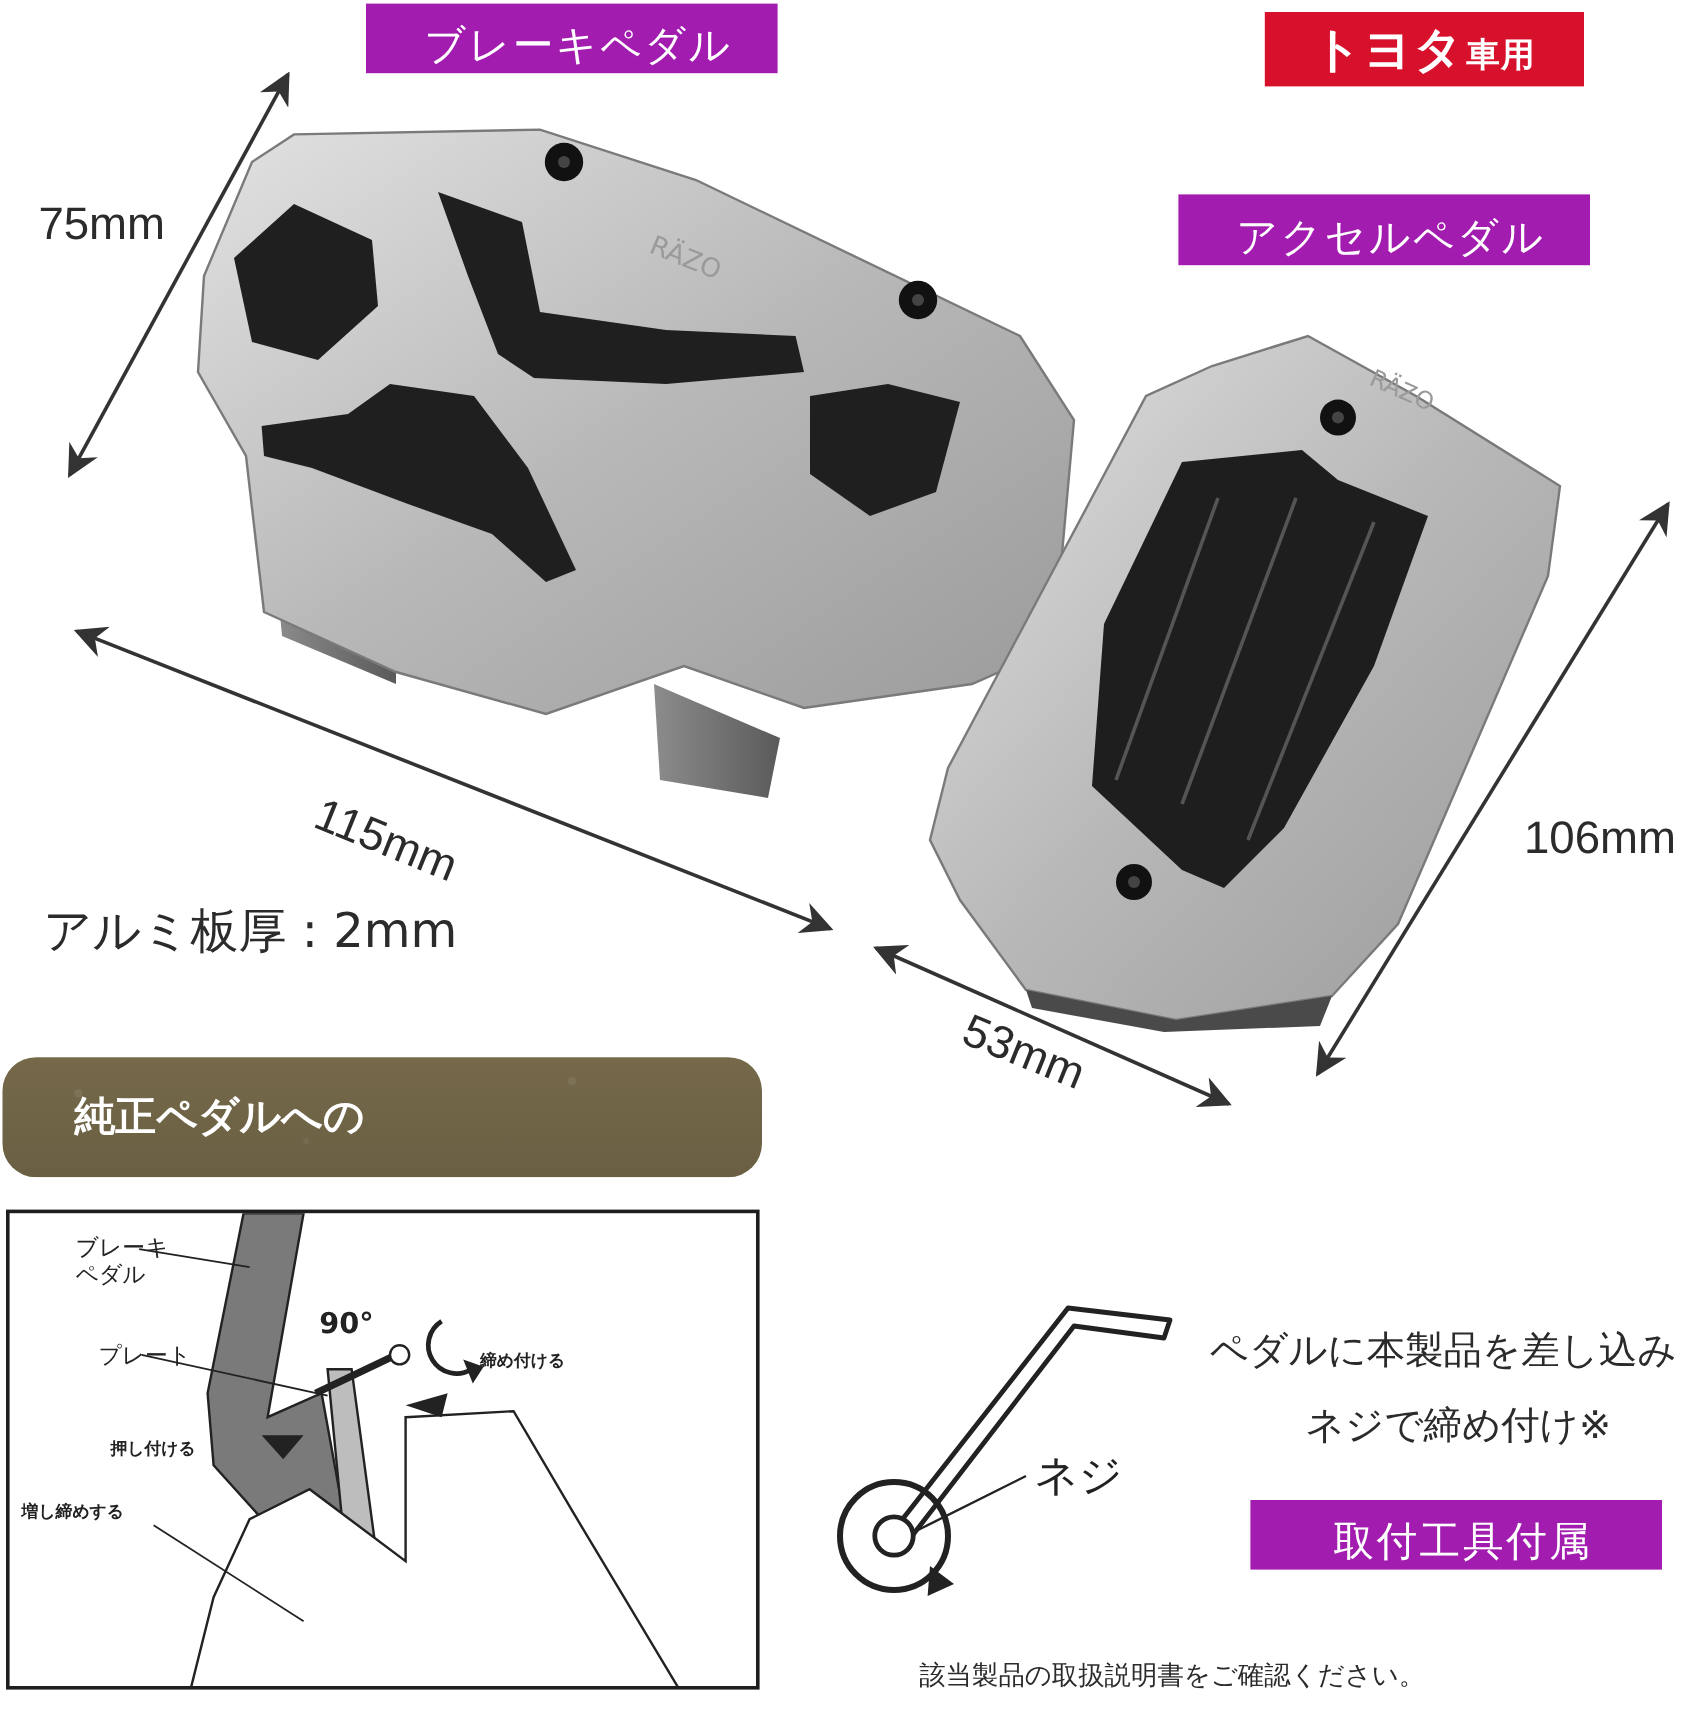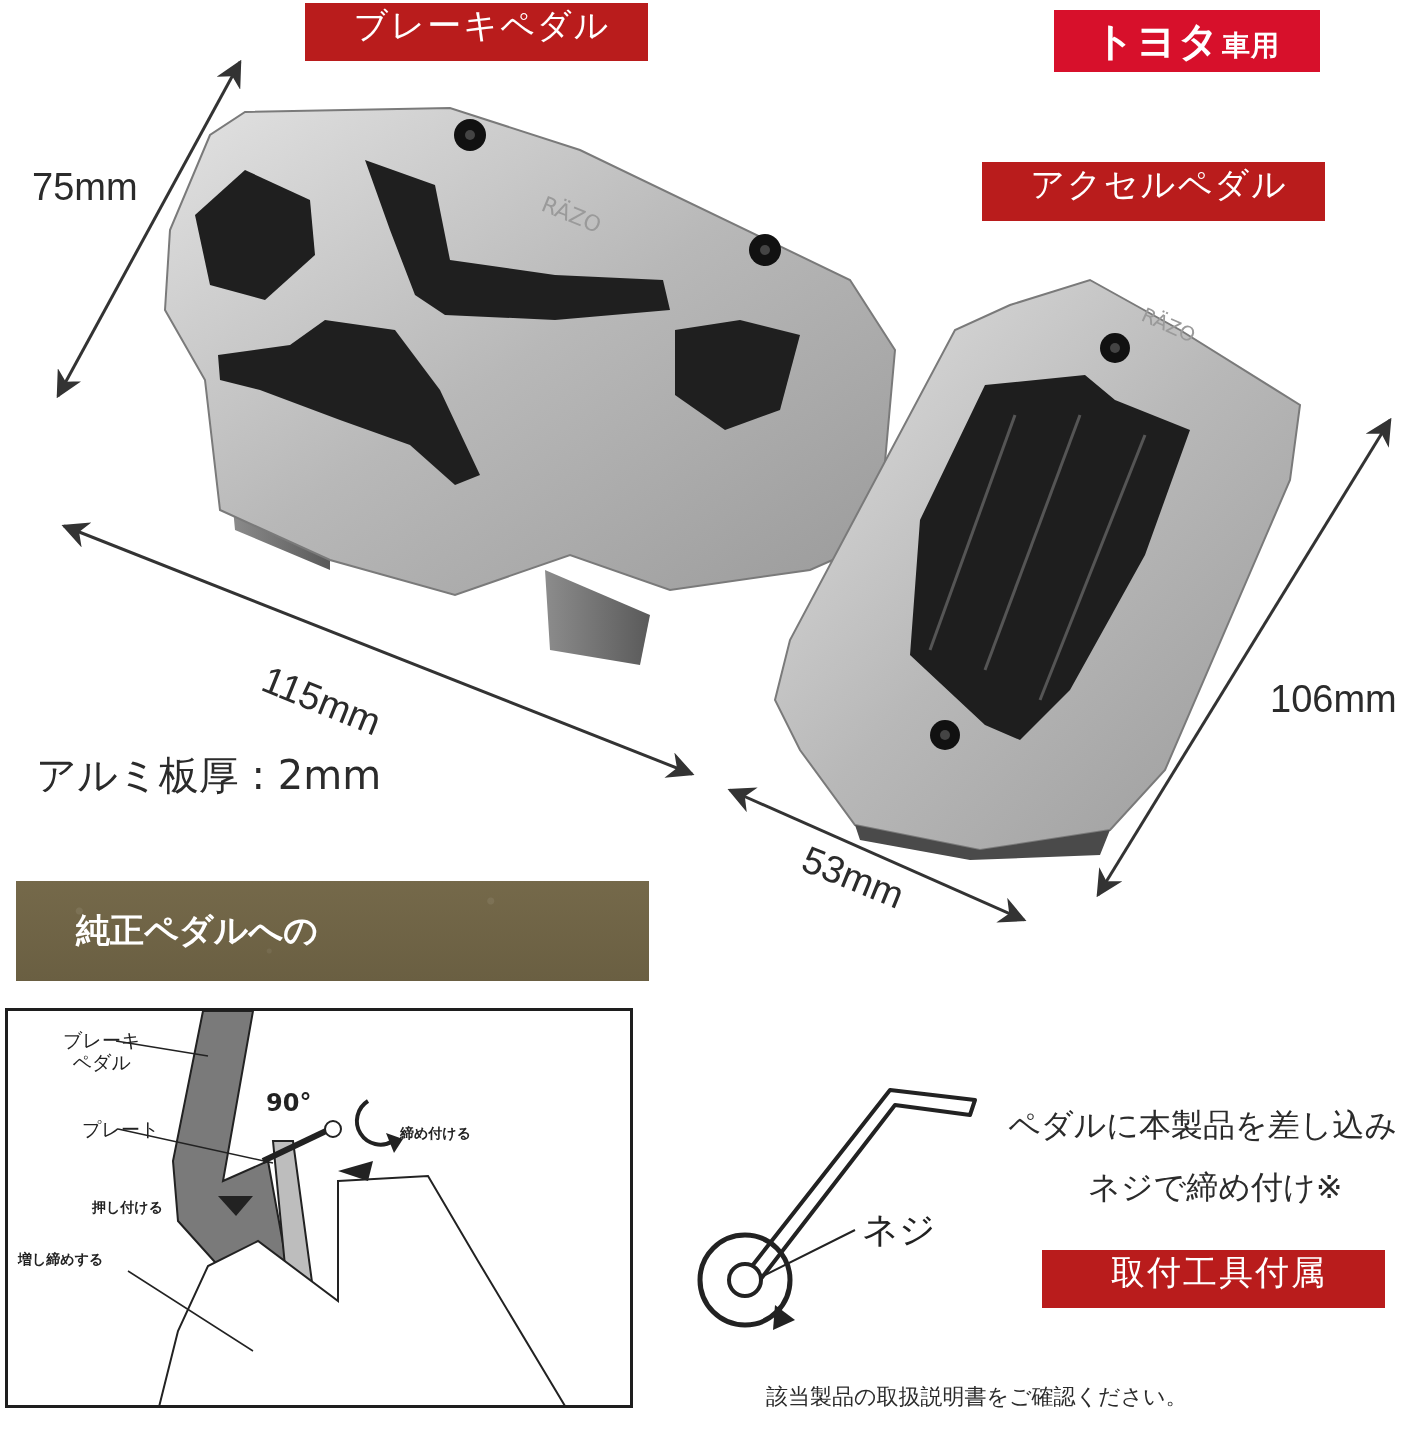--- a/index.html
+++ b/index.html
@@ -1,39 +1,39 @@
 <!DOCTYPE html>
 <html><head>
 <meta charset="utf-8">
 <style>
   * { box-sizing: border-box; margin: 0; padding: 0; }
   html, body { width: 1423px; height: 1440px; background: #ffffff; overflow: hidden; }
   body { position: relative; font-family: "DejaVu Sans", "Liberation Sans", sans-serif; color: #2b2b2b; }
   .label-box {
-    position: absolute; background: #b91c1c; color: #ffffff;
-    display: flex; align-items: flex-start; justify-content: center;
+    position: absolute; background: #a21caf; color: #ffffff;
+    display: flex; align-items: flex-end; justify-content: center;
     font-size: 34px; letter-spacing: 2px; padding-left: 11px;
   }
   .toyota-box {
     position: absolute; background: #d7102b; color: #ffffff;
     display: flex; align-items: center; justify-content: center;
     font-weight: bold; font-size: 40px; letter-spacing: 1px;
   }
   .toyota-box .small { font-size: 28px; margin-left: 2px; margin-top: 10px; }
   .dim { position: absolute; font-family: "Liberation Sans", sans-serif; font-size: 38px; color: #2b2b2b; white-space: nowrap; }
   .thickness { position: absolute; font-size: 40px; color: #2b2b2b; white-space: nowrap; }
   .banner {
-    position: absolute; left: 16px; top: 881px; width: 633px; height: 100px;
+    position: absolute; left: 2px; top: 881px; width: 633px; height: 100px;
     background: #6f6446;
     background-image:
       radial-gradient(circle at 10% 30%, rgba(255,255,255,0.08) 0 3px, transparent 4px),
       radial-gradient(circle at 40% 70%, rgba(255,255,255,0.06) 0 2px, transparent 3px),
       radial-gradient(circle at 75% 20%, rgba(255,255,255,0.07) 0 3px, transparent 4px),
       linear-gradient(180deg, #75694a 0%, #6a5f42 100%);
-    display: flex; align-items: center; padding-left: 60px; color: #fff; font-weight: bold;
+    display: flex; align-items: center; padding-left: 60px; color: #fff; font-weight: bold; border-radius: 28px;
   }
   .banner .b-small { font-size: 34px; }
   .banner .b-large { font-size: 58px; margin-left: 2px; }
   .diagram-box { position: absolute; left: 5px; top: 1008px; width: 628px; height: 400px; border: 3px solid #1e1e1e; background: #fff; overflow: hidden; }
   .diagram-label { position: absolute; font-size: 19px; color: #222; white-space: nowrap; }
   .diagram-label.bold { font-weight: bold; font-size: 14px; }
   .instr { position: absolute; font-size: 32px; color: #2b2b2b; white-space: nowrap; text-align: right; }
   .note { position: absolute; font-size: 22px; color: #2b2b2b; white-space: nowrap; line-height: 30px; }
   .neji { position: absolute; font-size: 36px; color: #222; }
   svg { position: absolute; overflow: visible; }
@@ -136,21 +136,21 @@
     <path d="M360,90 A22,22 0 1 0 385,130" fill="none" stroke="#222" stroke-width="4"></path>
     <polygon points="378,122 395,128 386,142" fill="#222"></polygon>
 
     <polygon points="330,160 365,150 360,170" fill="#222"></polygon>
     <polygon points="210,185 245,185 228,205" fill="#222"></polygon>
 
     <line x1="108" y1="30" x2="200" y2="45" stroke="#222" stroke-width="1.5"></line>
     <line x1="110" y1="118" x2="265" y2="152" stroke="#222" stroke-width="1.5"></line>
     <line x1="120" y1="260" x2="245" y2="340" stroke="#222" stroke-width="1.5"></line>
   </svg>
-  <div class="diagram-label" style="left:55px;top:18px;line-height:22px;text-align:center;">
+  <div class="diagram-label" style="left:55px;top:18px;line-height:22px;text-align:left;">
     <div>ブレーキ</div>
     <div>ペダル</div>
   </div>
   <div class="diagram-label bold" style="left:258px;top:78px;font-size:24px;">90°</div>
   <div class="diagram-label" style="left:42px;top:106px;margin-left:32px;">プレート</div>
   <div class="diagram-label bold" style="left:392px;top:114px;">締め付ける</div>
   <div class="diagram-label bold" style="left:84px;top:188px;">押し付ける</div>
   <div class="diagram-label bold" style="left:10px;top:240px;">増し締めする</div>
 </div>
 

